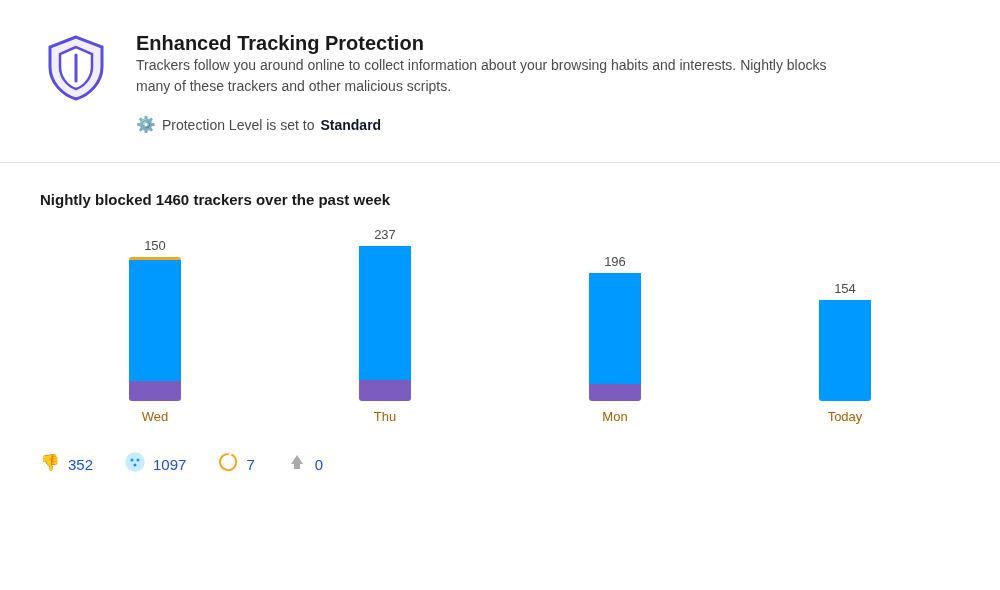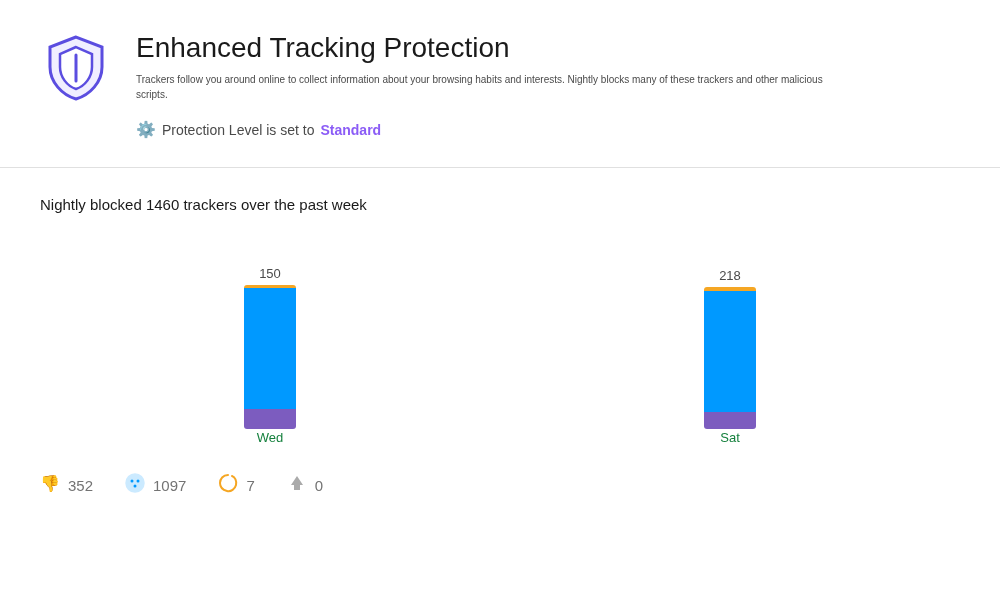--- a/index.html
+++ b/index.html
@@ -21,57 +21,56 @@
       width: 72px;
       height: 72px;
       display: flex;
       align-items: center;
       justify-content: center;
     }
     .text-block {
       flex: 1;
     }
     .text-block h1 {
-      font-size: 28px;
-      font-weight: 400;
-      margin-bottom: 8px;
+      font-size: 20px;
+      font-weight: 700;
       color: #1a1a1a;
     }
     .text-block p {
-      font-size: 10px;
+      font-size: 14px;
       color: #4a4a4a;
       line-height: 1.5;
       max-width: 700px;
     }
     .protection-level {
       display: flex;
       align-items: center;
       gap: 6px;
       margin-top: 18px;
       font-size: 14px;
       color: #4a4a4a;
     }
     .protection-level .gear-icon {
       font-size: 16px;
     }
     .protection-level strong {
-      color: #8b5cf6;
+      color: #0f172a;
     }
     .divider {
       height: 1px;
       background: #e0e0e0;
       margin: 0 0px;
     }
     .chart-section {
       padding: 28px 40px 28px 40px;
     }
     .chart-title {
       font-size: 15px;
-      font-weight: 400;
-      margin-bottom: 32px;
+      font-weight: 700;
+      margin-bottom: 16px;
       color: #1a1a1a;
     }
     .bars-container {
       display: flex;
       align-items: flex-end;
       gap: 0px;
       height: 200px;
       padding-bottom: 0;
       margin-bottom: 0;
     }
@@ -104,42 +103,42 @@
       width: 52px;
       background: #0099ff;
     }
     .bar-purple {
       width: 52px;
       background: #7c5cbf;
       border-radius: 0 0 3px 3px;
     }
     .bar-label {
       font-size: 13px;
-      color: #15803d;
-      margin-top: 1px;
+      color: #a16207;
+      margin-top: 8px;
     }
     .legend {
       display: flex;
       gap: 32px;
       margin-top: 28px;
       align-items: center;
     }
     .legend-item {
       display: flex;
       align-items: center;
       gap: 8px;
       font-size: 15px;
       color: #4a4a4a;
     }
     .legend-icon {
       font-size: 18px;
     }
     .legend-count {
       font-size: 15px;
-      color: #737373;
+      color: #1d4ed8;
       font-weight: 400;
     }
   </style>
 </head>
 <body>
 
 <div class="top-section">
   <div class="shield-icon-wrap">
     <svg width="60" height="66" viewBox="0 0 60 66" fill="none" xmlns="http://www.w3.org/2000/svg">
       <path d="M30 2L4 12V32C4 47 16 60 30 64C44 60 56 47 56 32V12L30 2Z" fill="#f0eeff" stroke="#5b4de0" stroke-width="3"></path>
@@ -167,27 +166,41 @@
   <div class="bar-group">
         <div class="bar-value">150</div>
         <div class="bar-stack" style="height: 144px;">
           <div class="bar-orange" style="height: 3px;"></div>
           <div class="bar-blue" style="height: 121px;"></div>
           <div class="bar-purple" style="height: 20px;"></div>
         </div>
         <div class="bar-label">Wed</div>
       </div>
       <div class="bar-group">
-        <div class="bar-value">218</div>
-        <div class="bar-stack" style="height: 142px;">
-          <div class="bar-orange" style="height: 4px;"></div>
-          <div class="bar-blue" style="height: 121px;"></div>
+        <div class="bar-value">237</div>
+        <div class="bar-stack" style="height: 155px;">
+          <div class="bar-blue" style="height: 134px;"></div>
+          <div class="bar-purple" style="height: 21px;"></div>
+        </div>
+        <div class="bar-label">Thu</div>
+      </div>
+      <div class="bar-group">
+        <div class="bar-value">196</div>
+        <div class="bar-stack" style="height: 128px;">
+          <div class="bar-blue" style="height: 111px;"></div>
           <div class="bar-purple" style="height: 17px;"></div>
         </div>
-        <div class="bar-label">Sat</div>
+        <div class="bar-label">Mon</div>
+      </div>
+      <div class="bar-group">
+        <div class="bar-value">154</div>
+        <div class="bar-stack" style="height: 101px;">
+          <div class="bar-blue" style="height: 101px; border-radius: 0px 0px 3px 3px;"></div>
+        </div>
+        <div class="bar-label">Today</div>
       </div>
     </div>
 
   <div class="legend" id="legend-container">
   <div class="legend-item">
         <span class="legend-icon"><svg width="20" height="20" viewBox="0 0 20 20">
             <text y="16" font-size="16" fill="#7c5cbf">👎</text>
           </svg></span>
         <span class="legend-count">352</span>
       </div>

